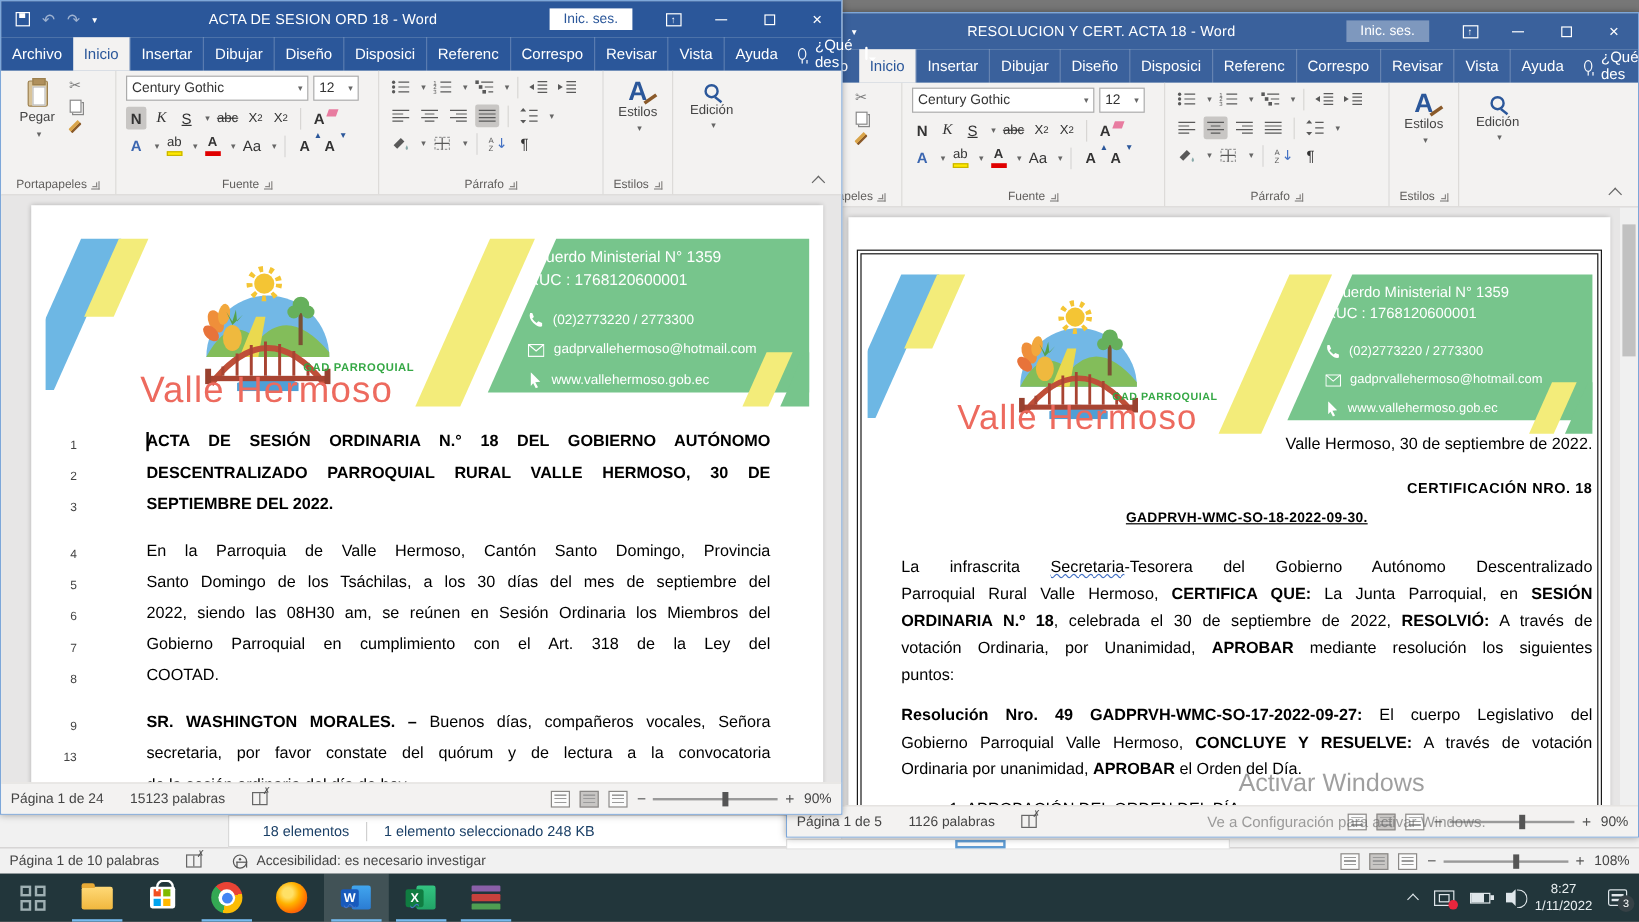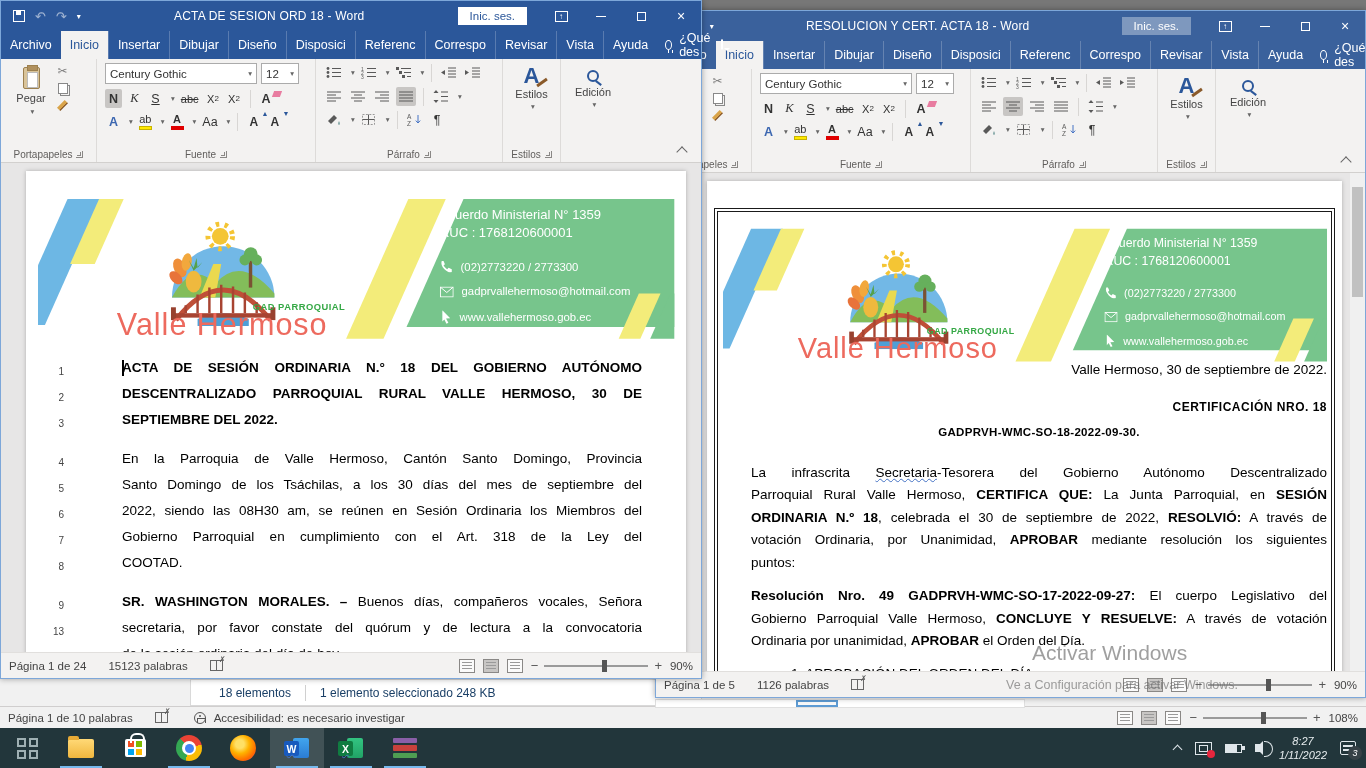--- a/index.html
+++ b/index.html
@@ -105,21 +105,21 @@
   .b{font-weight:bold;}
   .sq{text-decoration:underline;text-decoration-style:wavy;text-decoration-color:#4472c4;text-decoration-thickness:1px;}
   .caretbar{position:absolute;width:1.5px;height:16px;background:#000;}
   
   .pborder{position:absolute;border:1.6px solid #1a1a1a;}
   .pborder2{position:absolute;border:0.8px solid #1a1a1a;}
   .rstack{position:absolute;font-size:13.5px;line-height:22.5px;color:#000;}
   .rline{text-align:left;}
   .dateline{text-align:right;font-size:13.5px;}
   .doctitle{text-align:right;font-size:12px;font-weight:bold;letter-spacing:.5px;}
-  .docsub{text-align:center;font-size:11.5px;font-weight:bold;letter-spacing:.3px;}
+  .docsub{text-align:center;font-size:11.5px;font-weight:bold;letter-spacing:.3px;text-decoration:underline;}
   
   .sbar{position:absolute;left:0;right:0;bottom:0;height:26px;background:#f3f2f1;border-top:1px solid #e1dfdd;display:flex;align-items:center;font-size:11.5px;color:#444;padding:0 8px;}
   .sbar .gapl{margin-left:22px;}
   .bookic{width:13px;height:11px;border:1px solid #666;position:relative;margin-left:22px;}
   .bookic::before{content:'';position:absolute;left:5px;top:0;width:1px;height:9px;background:#666;}
   .bookic::after{content:'✗';position:absolute;right:-4px;top:-6px;font-size:8px;color:#555;}
   .srt{margin-left:auto;display:flex;align-items:center;gap:8px;}
   .vic{width:16px;height:14px;border:1px solid #8a8886;background:#fbfbfb;position:relative;}
   .vic.sel{background:#c8c6c4;}
   .vic::after{content:'';position:absolute;left:2px;top:2px;right:2px;bottom:2px;background:repeating-linear-gradient(#9a9a9a 0 1px,transparent 1px 3px);}
@@ -159,21 +159,21 @@
   .firefox{width:26px;height:26px;border-radius:50%;background:radial-gradient(circle at 38% 35%,#ffe066 0 18%,#ffb300 40%,#ff6a00 70%,#d63e7c 100%);}
   .officeic{position:relative;width:26px;height:26px;}
   .officeic .pg{position:absolute;right:1px;top:3px;width:16px;height:20px;border-radius:2px;}
   .officeic .sq{position:absolute;left:0px;top:6px;width:15px;height:15px;border-radius:2px;color:#fff;font-weight:bold;font-size:10.5px;display:flex;align-items:center;justify-content:center;}
   .wordpg{background:linear-gradient(#41a5ee,#2b7cd3);}
   .wordsq{background:#185abd;}
   .xlpg{background:linear-gradient(#33c481,#21a366);}
   .xlsq{background:#107c41;}
   .rarstack{display:flex;flex-direction:column;gap:2px;}
   .rarstack span{width:24px;height:5.5px;border-radius:1px;}
-  .trayarea{margin-left:auto;display:flex;align-items:center;gap:13px;padding-right:10px;color:#e8eef0;font-style:italic;}
+  .trayarea{margin-left:auto;display:flex;align-items:center;gap:13px;padding-right:10px;color:#e8eef0;}
   .chevup{width:8px;height:8px;position:relative;}
   .chevup::before{content:'';position:absolute;left:0;top:2px;width:6px;height:6px;border-left:1.5px solid #dfe6ea;border-top:1.5px solid #dfe6ea;transform:rotate(45deg);}
   .scrn{width:17px;height:13px;border:1.5px solid #dfe6ea;position:relative;}
   .scrn::before{content:'';position:absolute;left:3px;top:2px;width:7px;height:5px;border:1px solid #dfe6ea;}
   .scrn::after{content:'';position:absolute;right:-4px;bottom:-4px;width:8px;height:8px;border-radius:50%;background:#e8263d;}
   .batt{width:17px;height:9px;border:1.5px solid #dfe6ea;position:relative;background:linear-gradient(90deg,#dfe6ea 0 70%,transparent 70%);}
   .batt::after{content:'';position:absolute;right:-4px;top:1.5px;width:2.5px;height:4px;background:#dfe6ea;}
   .spk{width:5px;height:8px;background:#dfe6ea;position:relative;margin-right:6px;}
   .spk::before{content:'';position:absolute;left:1px;top:-3px;border:7px solid transparent;border-right:7px solid #dfe6ea;border-left:none;}
   .spk::after{content:'';position:absolute;left:9px;top:-3px;width:8px;height:14px;border:1.5px solid #dfe6ea;border-left:none;border-radius:0 10px 10px 0;}

